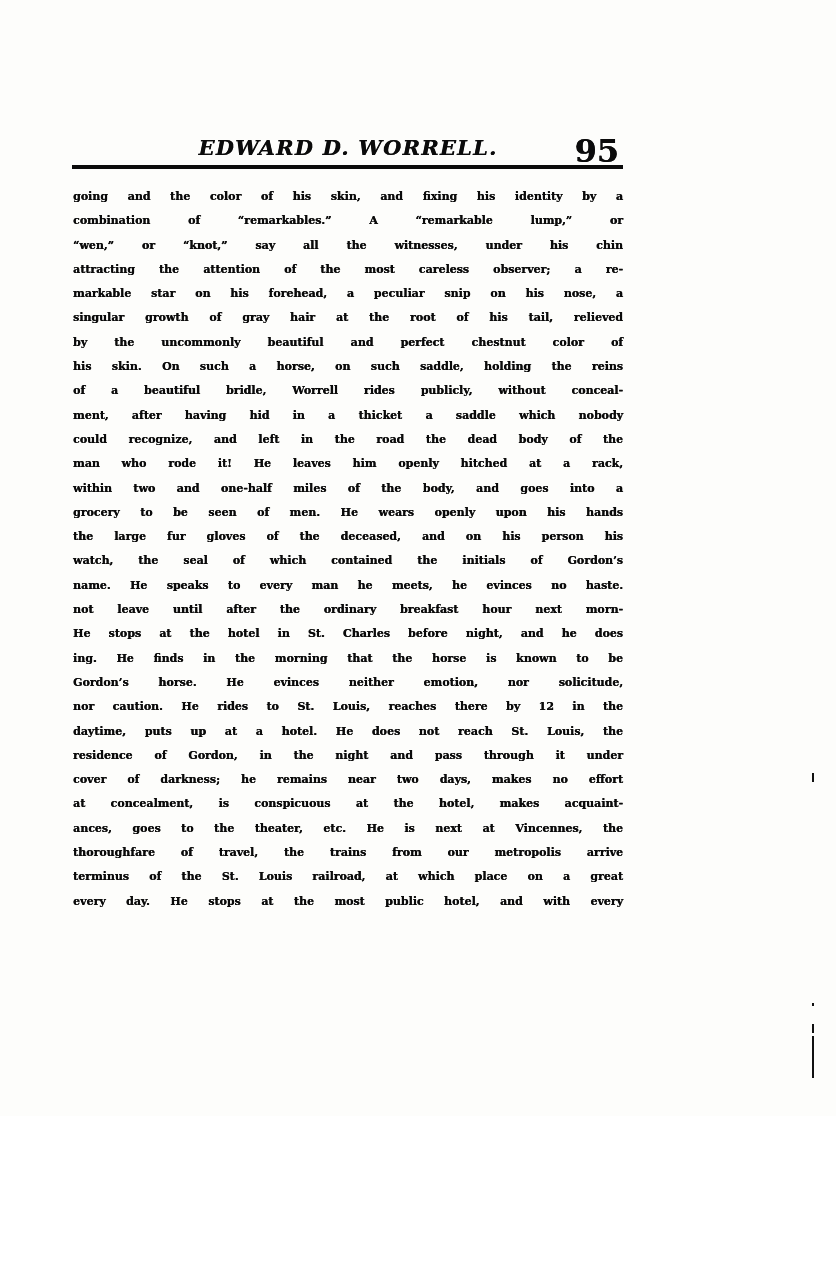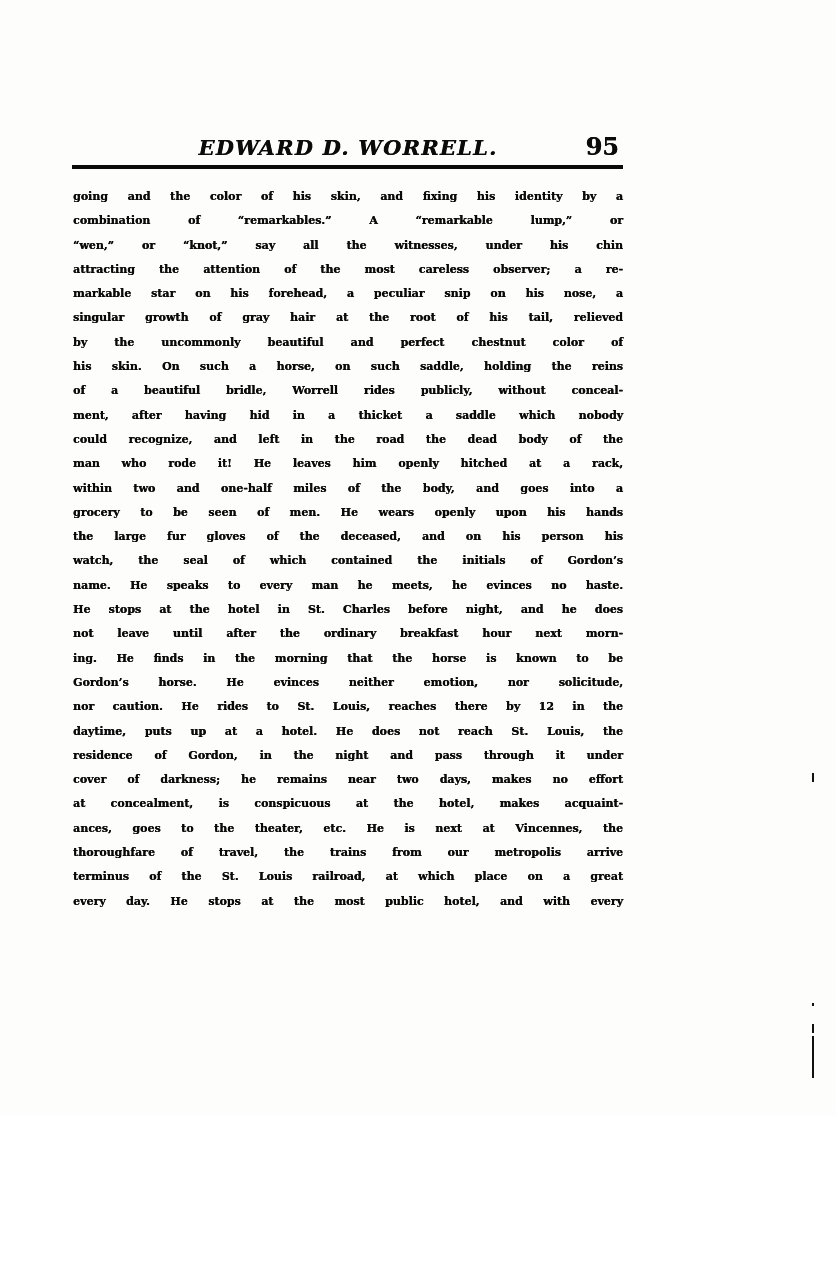--- a/index.html
+++ b/index.html
@@ -29,21 +29,21 @@
     white-space: nowrap;
     text-shadow: 0.3px 0 0 currentColor;
   }
   .page-number {
     position: absolute;
     top: 132px;
     left: 73px;
     width: 546px;
     text-align: right;
     font-weight: bold;
-    font-size: 24px;
+    font-size: 32px;
     text-shadow: 0.3px 0 0 currentColor;
   }
   .header-rule {
     position: absolute;
     top: 165px;
     left: 72px;
     width: 551px;
     height: 4px;
     background: var(--ink, #0b0b0b);
   }
@@ -91,22 +91,22 @@
     <div class="line">his skin. On such a horse, on such saddle, holding the reins</div>
     <div class="line">of a beautiful bridle, Worrell rides publicly, without conceal-</div>
     <div class="line">ment, after having hid in a thicket a saddle which nobody</div>
     <div class="line">could recognize, and left in the road the dead body of the</div>
     <div class="line">man who rode it! He leaves him openly hitched at a rack,</div>
     <div class="line">within two and one-half miles of the body, and goes into a</div>
     <div class="line">grocery to be seen of men. He wears openly upon his hands</div>
     <div class="line">the large fur gloves of the deceased, and on his person his</div>
     <div class="line">watch, the seal of which contained the initials of Gordon’s</div>
     <div class="line">name. He speaks to every man he meets, he evinces no haste.</div>
+    <div class="line">not leave until after the ordinary breakfast hour next morn-</div>
     <div class="line">He stops at the hotel in St. Charles before night, and he does</div>
-    <div class="line">not leave until after the ordinary breakfast hour next morn-</div>
     <div class="line">ing. He finds in the morning that the horse is known to be</div>
     <div class="line">Gordon’s horse. He evinces neither emotion, nor solicitude,</div>
     <div class="line">nor caution. He rides to St. Louis, reaches there by 12 in the</div>
     <div class="line">daytime, puts up at a hotel. He does not reach St. Louis, the</div>
     <div class="line">residence of Gordon, in the night and pass through it under</div>
     <div class="line">cover of darkness; he remains near two days, makes no effort</div>
     <div class="line">at concealment, is conspicuous at the hotel, makes acquaint-</div>
     <div class="line">ances, goes to the theater, etc. He is next at Vincennes, the</div>
     <div class="line">thoroughfare of travel, the trains from our metropolis arrive</div>
     <div class="line">terminus of the St. Louis railroad, at which place on a great</div>

